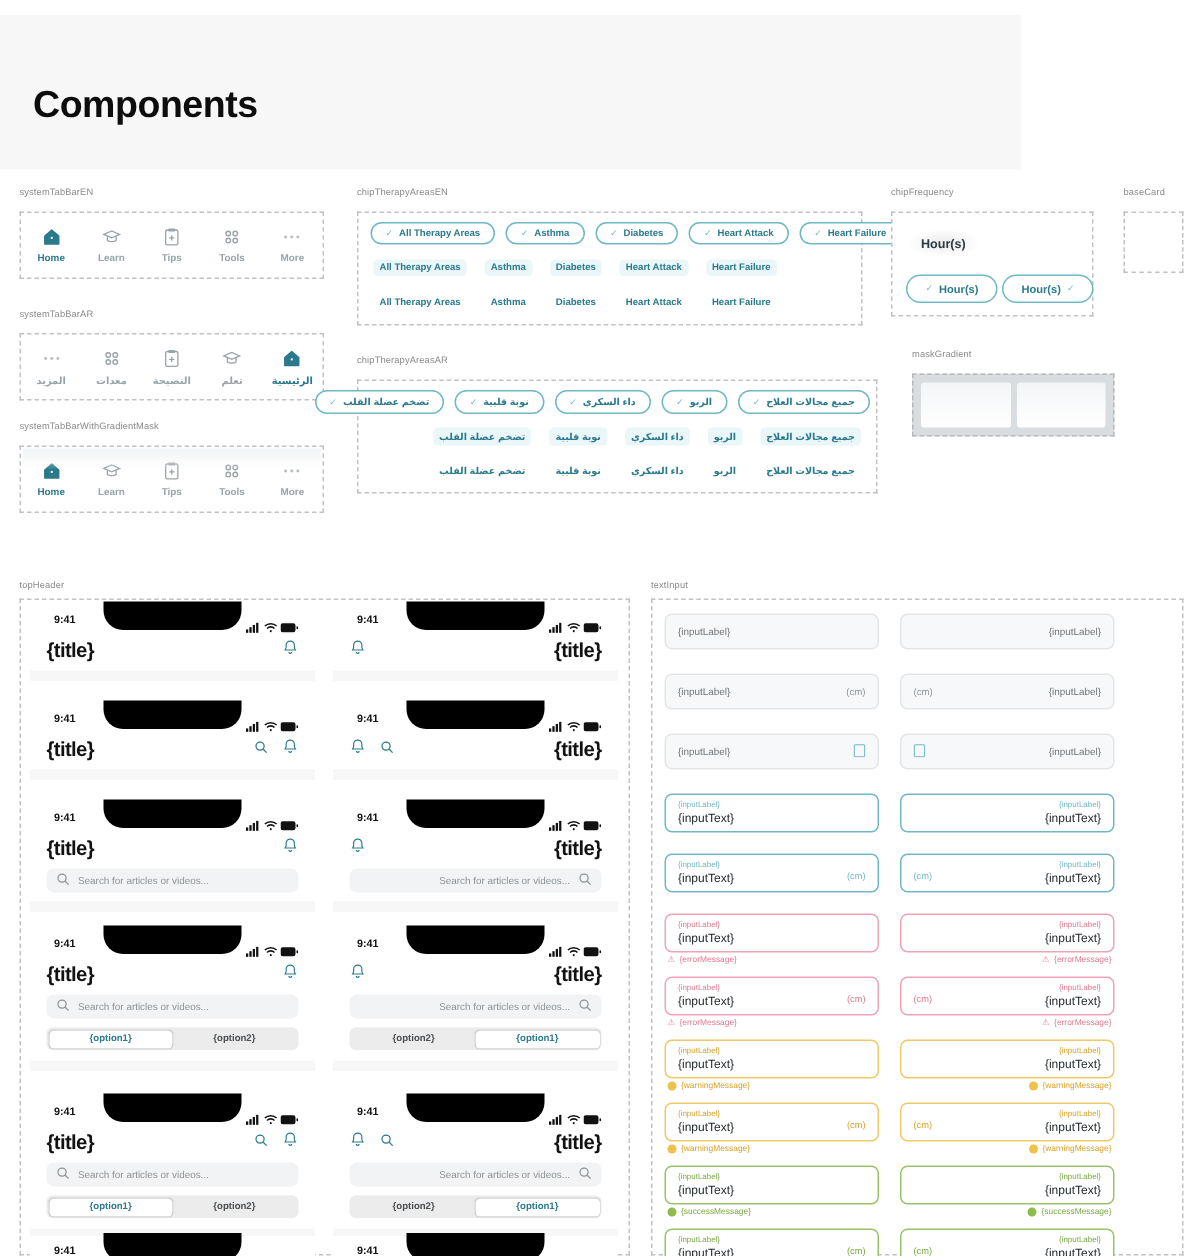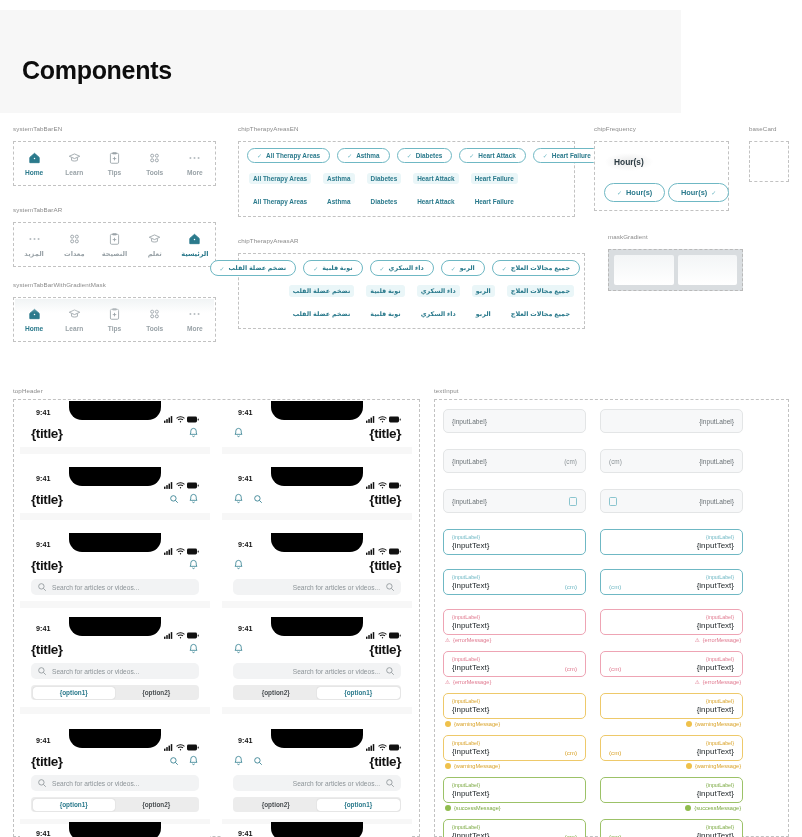--- a/index.html
+++ b/index.html
@@ -144,21 +144,21 @@
   .tinput .suffix { font-size: 6.4px; color: #8d9498; margin-left: auto; }
   .tinput.rtl { direction: rtl; }
   .tinput.rtl .suffix { margin-left: 0; margin-right: auto; }
 
   .tfield {
     position: absolute; height: 26px; border-radius: 5px;
     border: 1px solid #6fb8c4; background: #fff;
     padding: 3px 8px 0 8px; display: flex; flex-direction: column;
   }
   .tfield .flbl { font-size: 5.3px; color: #6fb8c4; line-height: 8px; }
-  .tfield .frow { display: flex; align-items: flex-end; }
+  .tfield .frow { display: flex; align-items: flex-start; }
   .tfield .ftext { font-size: 8px; color: #1d2427; }
   .tfield .fsuffix { font-size: 6.2px; color: #6fb8c4; margin-left: auto; }
   .tfield.rtl { direction: rtl; text-align: right; }
   .tfield.rtl .fsuffix { margin-left: 0; margin-right: auto; }
 
   .tfield.err { border-color: #eea4b4; }
   .tfield.err .flbl { color: #e0798f; }
   .tfield.err .fsuffix { color: #e0798f; }
   .tfield.warn { border-color: #eec96a; }
   .tfield.warn .flbl { color: #d9a227; }

